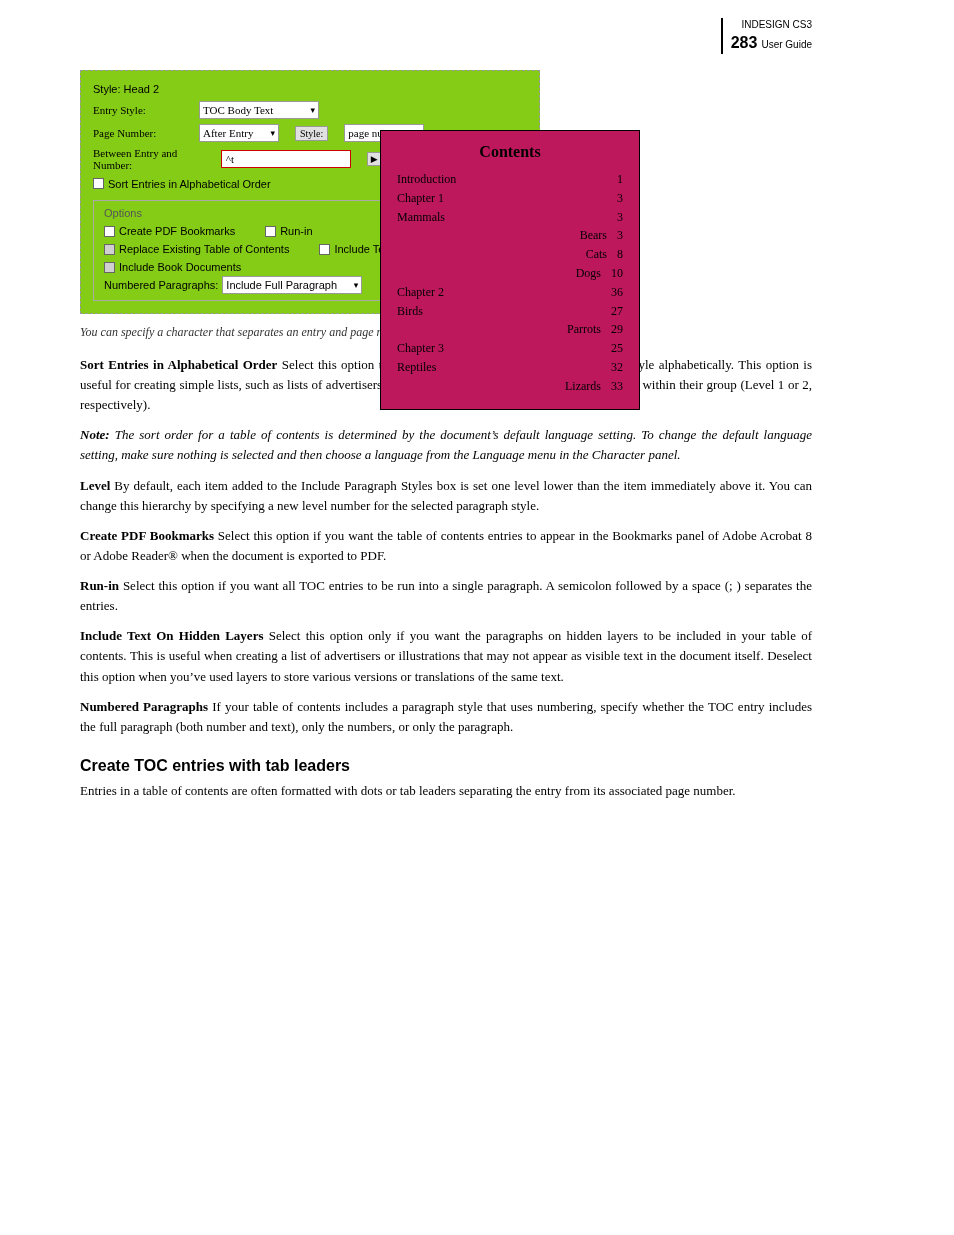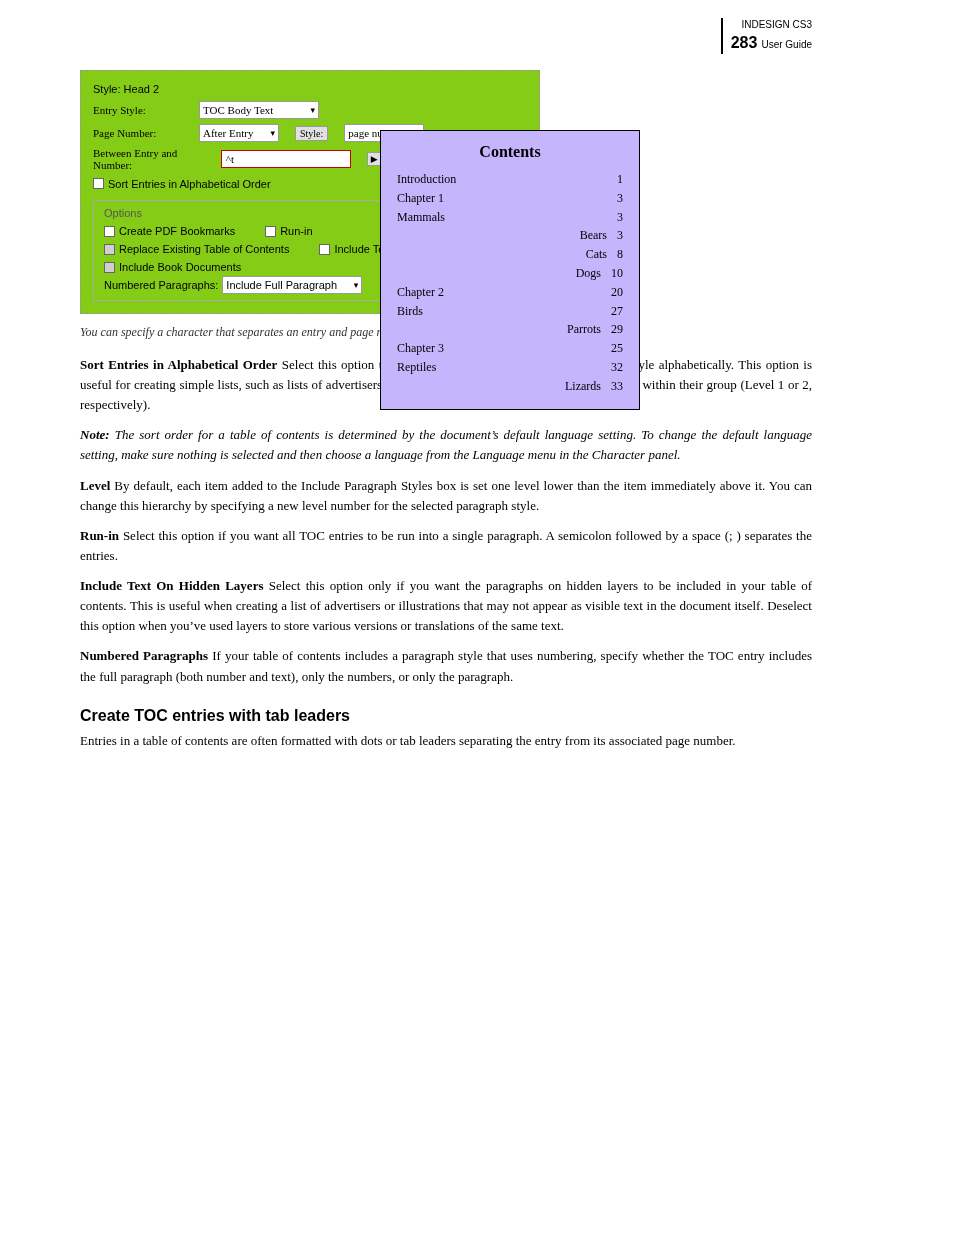--- a/index.html
+++ b/index.html
@@ -183,21 +183,21 @@
       gap: 4px;
       margin-top: 3px;
     }
 
     
     .toc-preview {
       position: absolute;
       top: 60px;
       left: 300px;
       width: 260px;
-      background: #c4b5fd;
+      background: #be185d;
       border: 1px solid #000;
       padding: 12px 16px;
       font-family: "Times New Roman", Times, serif;
       font-size: 12px;
     }
 
     .toc-title {
       font-size: 16px;
       font-weight: bold;
       text-align: center;
@@ -390,21 +390,21 @@
           <div class="toc-entry italic">
             <span class="entry-text">Cats</span>
             <span class="entry-page">8</span>
           </div>
           <div class="toc-entry italic">
             <span class="entry-text">Dogs</span>
             <span class="entry-page">10</span>
           </div>
           <div class="toc-entry">
             <span class="entry-text">Chapter 2</span>
-            <span class="entry-page">20</span>
+            <span class="entry-page">36</span>
           </div>
           <div class="toc-entry">
             <span class="entry-text">Birds</span>
             <span class="entry-page">27</span>
           </div>
           <div class="toc-entry italic">
             <span class="entry-text">Parrots</span>
             <span class="entry-page">29</span>
           </div>
           <div class="toc-entry">
@@ -433,20 +433,23 @@
     </p>
 
     <p class="note-para">
       <span class="note-label">Note:</span><span> The sort order for a table of contents is determined by the document’s default language setting. To change the default language setting, make sure nothing is selected and then choose a language from the Language menu in the Character panel.</span>
     </p>
 
     <p class="para">
       <span class="bold">Level</span><span>  By default, each item added to the Include Paragraph Styles box is set one level lower than the item immediately above it. You can change this hierarchy by specifying a new level number for the selected paragraph style.</span>
     </p>
 
+    <p class="para">
+      <span class="bold">Create PDF Bookmarks</span><span>  Select this option if you want the table of contents entries to appear in the Bookmarks panel of Adobe Acrobat 8 or Adobe Reader® when the document is exported to PDF.</span>
+    </p>
 
     <p class="para">
       <span class="bold">Run-in</span><span>  Select this option if you want all TOC entries to be run into a single paragraph. A semicolon followed by a space (; ) separates the entries.</span>
     </p>
 
     <p class="para">
       <span class="bold">Include Text On Hidden Layers</span><span>  Select this option only if you want the paragraphs on hidden layers to be included in your table of contents. This is useful when creating a list of advertisers or illustrations that may not appear as visible text in the document itself. Deselect this option when you’ve used layers to store various versions or translations of the same text.</span>
     </p>
 
     <p class="para">

